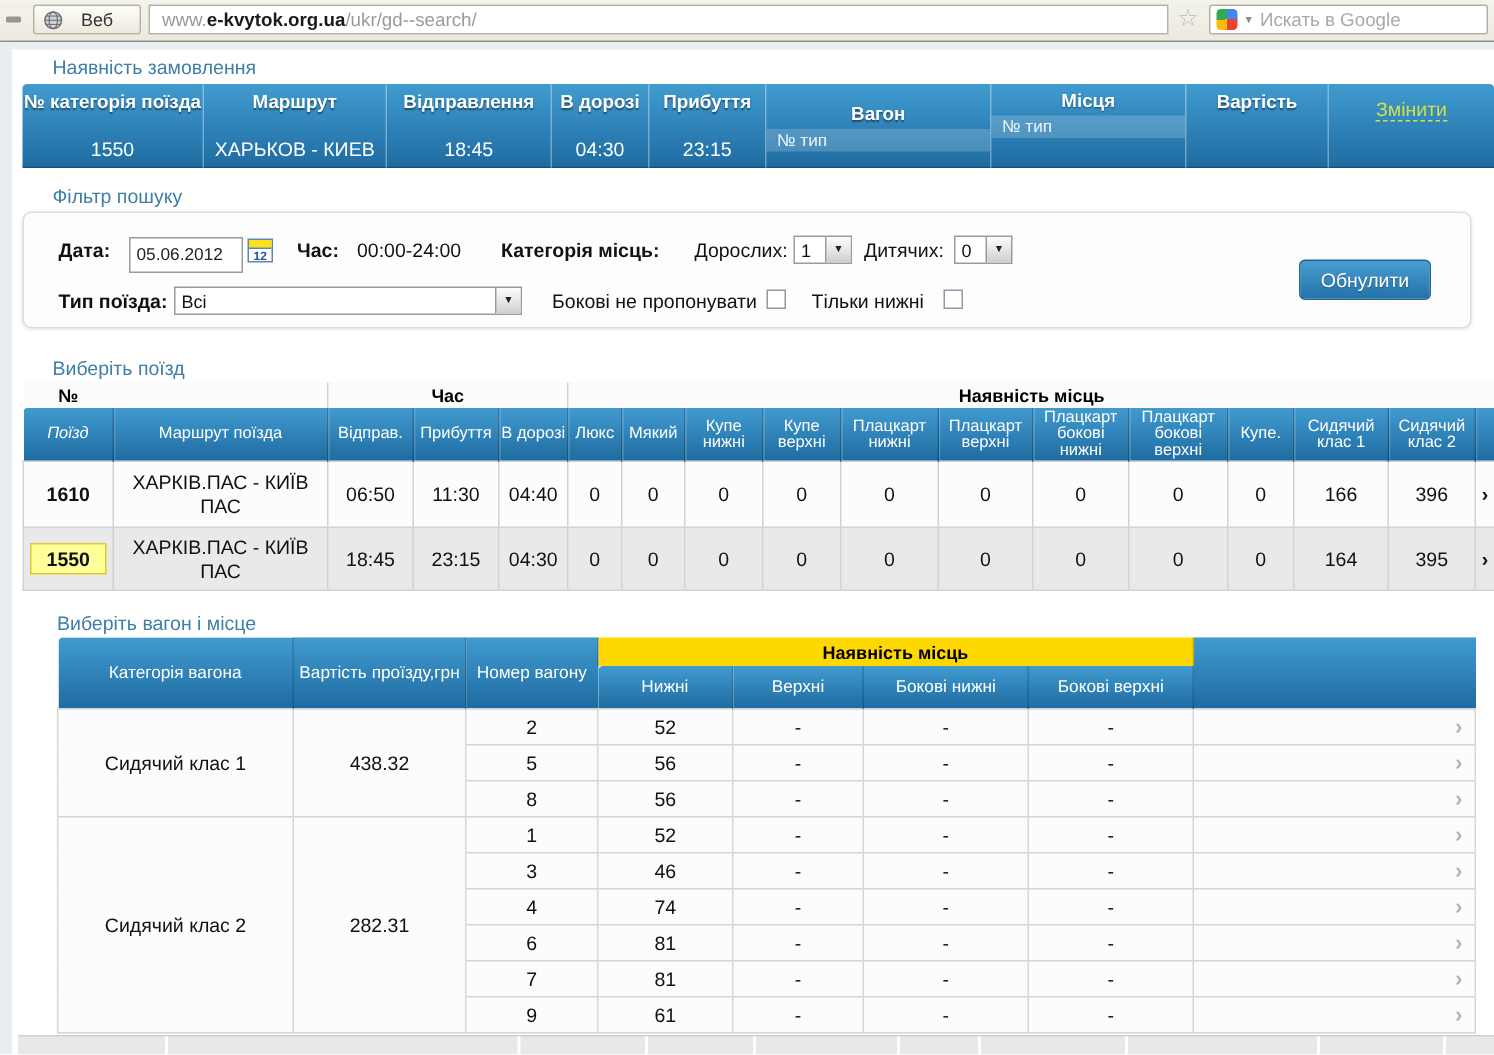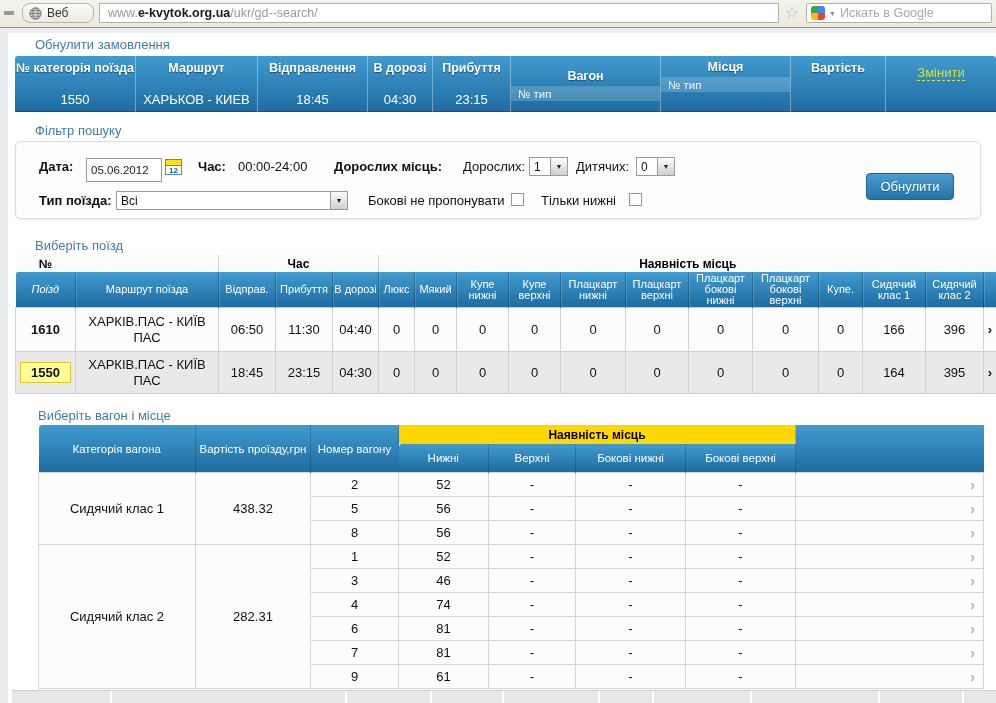--- a/index.html
+++ b/index.html
@@ -3,23 +3,23 @@
 <meta charset="utf-8">
 <style>
   html,body{margin:0;padding:0;}
   .viewport{position:relative;width:996px;height:703px;overflow:hidden;background:#ffffff;
     font-family:"Liberation Sans",sans-serif;-webkit-font-smoothing:antialiased;}
 
   
   .browser-bar{position:relative;height:27px;background:linear-gradient(#f4f3ec,#eceade);
     border-bottom:1px solid #8f8d80;}
   .menu-glyph{position:absolute;left:4px;top:11px;width:10px;height:4px;background:#9a988c;border-radius:1px;}
-  .web-tab{position:absolute;left:22px;top:3px;width:72px;height:20px;border:1px solid #b7b5a6;border-radius:8px;
+  .web-tab{position:absolute;left:22px;top:3px;width:72px;height:20px;border:1px solid #b7b5a6;border-radius:2px;
     background:linear-gradient(#fdfcf8,#ecead e0);background:linear-gradient(#fdfcf8,#eceade);
-    display:flex;align-items:center;gap:5px;padding-left:6px;box-sizing:border-box;cursor:default;}
+    display:flex;align-items:center;gap:12px;padding-left:6px;box-sizing:border-box;cursor:default;}
   .web-tab .lbl{font-size:12px;color:#333;}
   .globe{width:13px;height:13px;}
   .url-field{position:absolute;left:99px;top:3px;width:680px;height:20px;background:#fff;
     border:1px solid #b3b1a2;box-sizing:border-box;display:flex;align-items:center;padding-left:8px;
     font-size:12.5px;white-space:nowrap;overflow:hidden;}
   .url-field .dim{color:#9a9a9a;}
   .url-field .dom{color:#1a1a1a;font-weight:bold;}
   .star{position:absolute;left:783px;top:3px;width:18px;height:20px;font-size:16px;line-height:20px;
     color:#bcbcb4;text-align:center;cursor:pointer;}
   .gbox{position:absolute;left:806px;top:3px;width:186px;height:20px;background:#fff;border:1px solid #b3b1a2;
@@ -133,21 +133,21 @@
     <div class="gbox">
       <span class="glogo"></span>
       <span class="gcaret">▼</span>
       <span class="gplaceholder">Искать в Google</span>
     </div>
   </div>
 
   <div class="top-strip"></div>
   <div class="left-strip"></div>
 
-  <div class="sec-h">Обнулити замовлення</div>
+  <div class="sec-h">Наявність замовлення</div>
   <div class="otable">
     <div class="ocol" style="width:120px">
       <div class="olabel">№ категорія поїзда</div>
       <div class="ovalue">1550</div>
     </div>
     <div class="ocol" style="width:122px">
       <div class="olabel">Маршрут</div>
       <div class="ovalue">ХАРЬКОВ - КИЕВ</div>
     </div>
     <div class="ocol" style="width:110px">
@@ -184,21 +184,21 @@
   <div class="sec-h m2">Фільтр пошуку</div>
   <div class="filter-panel">
     <span class="fp-item b" style="left:23px;top:17px">Дата:</span>
     <span class="inp" style="left:70px;top:16px;width:76px">05.06.2012</span>
     <span class="cal" style="left:149px;top:17px">
       <span class="caltop" style="display:block"></span>
       <span class="calnum" style="display:block">12</span>
     </span>
     <span class="fp-item b" style="left:182px;top:17px">Час:</span>
     <span class="fp-item" style="left:222px;top:17px">00:00-24:00</span>
-    <span class="fp-item b" style="left:318px;top:17px">Дорослих місць:</span>
+    <span class="fp-item b" style="left:318px;top:17px">Категорія місць:</span>
     <span class="fp-item" style="left:447px;top:17px">Дорослих:</span>
     <span class="sel" style="left:513px;top:15px;width:39px">
       <span class="v">1</span>
       <span class="btn">▼</span>
     </span>
     <span class="fp-item" style="left:560px;top:17px">Дитячих:</span>
     <span class="sel" style="left:620px;top:15px;width:39px">
       <span class="v">0</span>
       <span class="btn">▼</span>
     </span>

